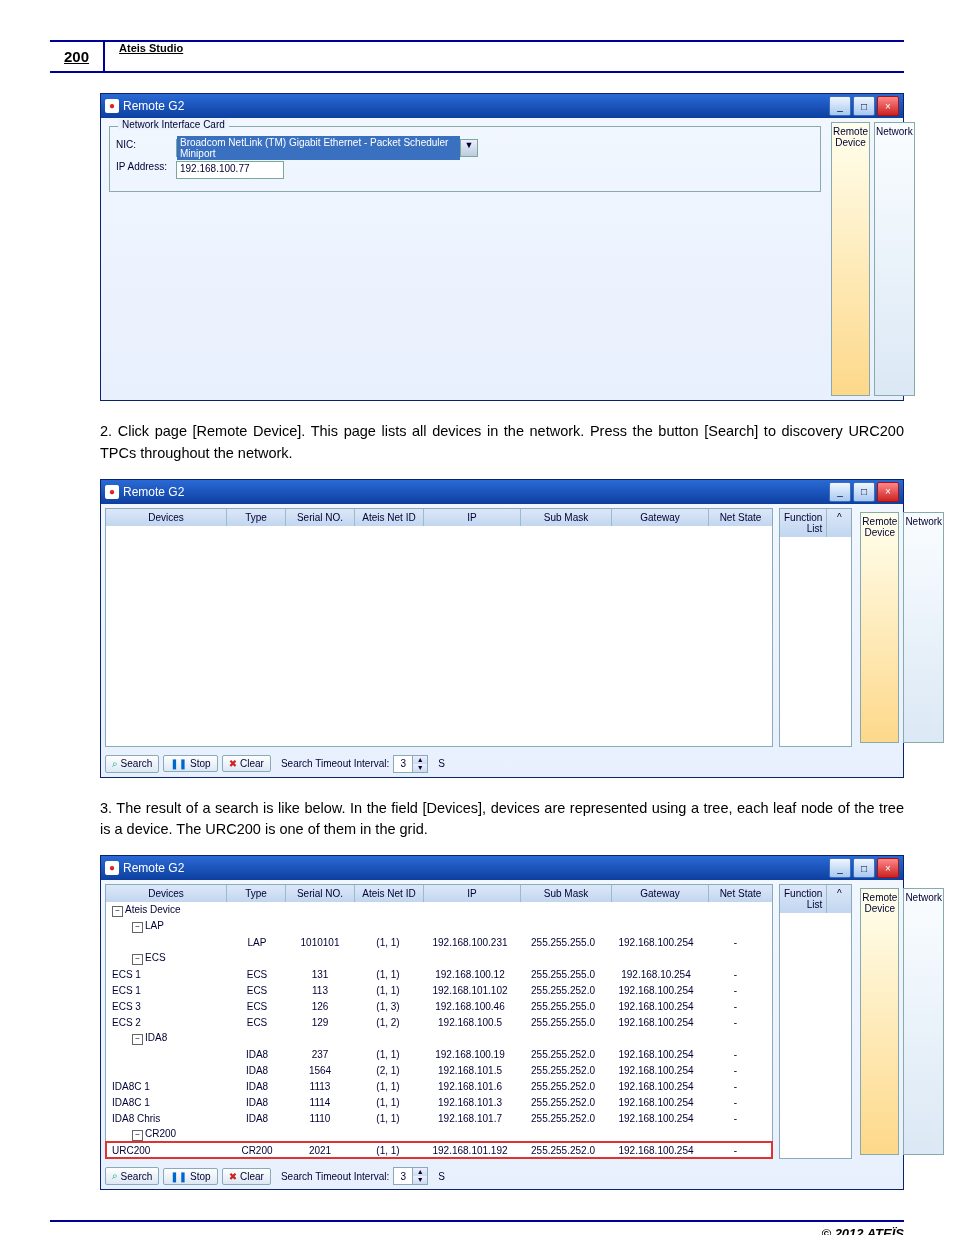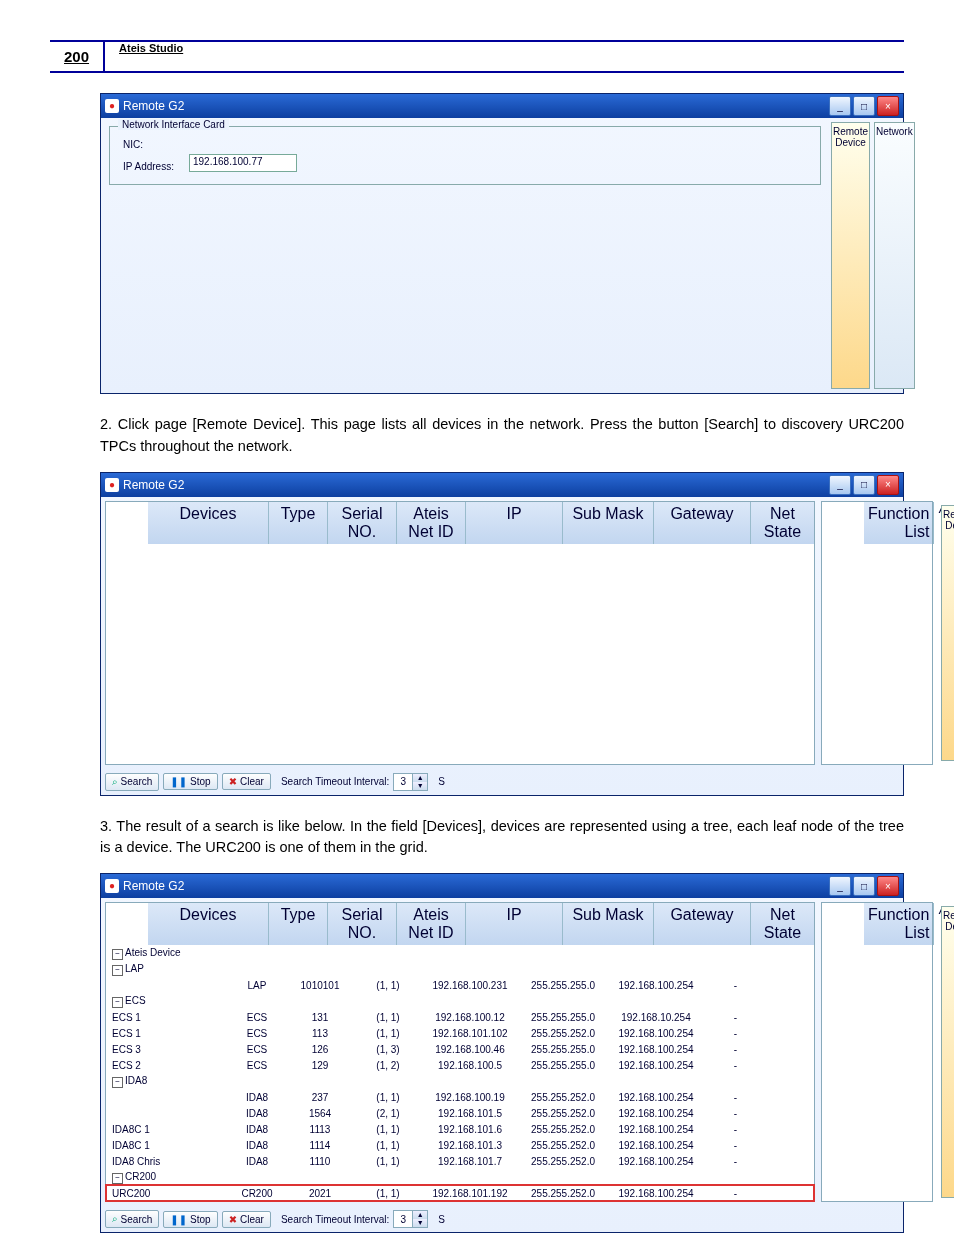--- a/index.html
+++ b/index.html
@@ -87,53 +87,53 @@
   .fieldset {
     border:1px solid #8aa;
     margin:4px;
     padding:8px 6px 8px 6px;
     position:relative;
   }
   .legend {
     position:absolute; top:-8px; left:8px; background:#eaf2fd;
     padding:0 4px; font-size:10px; color:#003;
   }
-  .form-row { display:flex; align-items:flex-end; margin:4px 7px; gap:6px; }
+  .form-row { display:flex; align-items:flex-start; margin:4px 0; }
   .form-label { width:60px; color:#003; font-size:10px; }
   .nic-dropdown {
     display:flex; align-items:center;
     border:1px solid #7a9;
     background:#c8e0ff;
     font-size:10px;
     color:#036;
     width:300px; height:16px;
   }
   .nic-text { flex:1; padding:1px 3px; background:#3a70c0; color:#fff; }
   .dd-btn { width:16px; height:16px; background:linear-gradient(#eef,#bcd); border-left:1px solid #7a9; text-align:center; font-size:9px; color:#003;}
   .ip-field {
     border:1px solid #7a9; background:#fff; font-size:10px; color:#003;
     width:100px; padding:1px 3px; height:14px;
   }
   .empty-area { height:200px; }
   
   .grid-wrap { display:flex; gap:6px; padding:4px; }
   .grid-left { flex:1; border:1px solid #8ab; background:#fff; }
   .grid-right { width:110px; border:1px solid #8ab; background:#fff; }
-  .grid-header { display:flex; background:linear-gradient(#dce8f8,#c2d6f0); font-size:16px; color:#003;margin-left:42px;}
+  .grid-header { display:flex; background:linear-gradient(#dce8f8,#c2d6f0); font-size:10px; color:#003;}
   .gh { border-right:1px solid #9bc; padding:3px 4px; text-align:center; }
   .gh.dev{width:112px;} .gh.typ{width:50px;} .gh.ser{width:60px;} .gh.anet{width:60px;}
   .gh.ip{width:88px;} .gh.sub{width:82px;} .gh.gw{width:88px;} .gh.ns{width:55px; border-right:none;}
   .gh.fl{flex:1; text-align:right;} .gh.car{width:16px; border-right:none;}
   .grid-body { font-size:10px; color:#003; }
   .grow { display:flex; height:16px; align-items:center; }
   .gc { padding:0 4px; text-align:center; }
   .gc.dev{width:112px; text-align:left; padding-left:6px;} .gc.typ{width:50px;} .gc.ser{width:60px;} .gc.anet{width:60px;}
   .gc.ip{width:88px;} .gc.sub{width:82px;} .gc.gw{width:88px;} .gc.ns{width:55px;}
   .toggle { display:inline-block; width:9px; height:9px; border:1px solid #666; font-size:8px; text-align:center; line-height:8px; margin-right:2px; background:#fff;}
-  .tree-indent-1 { padding-left:14px; }
+  .tree-indent-1 { padding-left:14px;margin-left:20px; }
   .tree-indent-2 { padding-left:28px; }
   .hl-red { outline:2px solid #d33; outline-offset:-1px; }
   .grid-body-empty { height:220px; }
   .toolbar {
     display:flex; align-items:center; gap:4px; padding:4px 4px;
   }
   .tbtn {
     border:1px solid #8ab; background:linear-gradient(#fefefe,#dde8f4);
     padding:2px 6px; font-size:10px; color:#003; display:flex; align-items:center; gap:3px;
     border-radius:2px;
@@ -171,20 +171,24 @@
           <div class="tb-btn">□</div>
           <div class="tb-btn close">×</div>
         </div>
       </div>
       <div class="win-body">
         <div class="win-main">
           <div class="fieldset">
             <div class="legend">Network Interface Card</div>
             <div class="form-row">
               <div class="form-label">NIC:</div>
+              <div class="nic-dropdown">
+                <div class="nic-text">Broadcom NetLink (TM) Gigabit Ethernet - Packet Scheduler Miniport</div>
+                <div class="dd-btn">▼</div>
+              </div>
             </div>
             <div class="form-row">
               <div class="form-label">IP Address:</div>
               <div class="ip-field">192.168.100.77</div>
             </div>
           </div>
           <div class="empty-area"></div>
         </div>
         <div class="win-side">
           <div class="side-tab active">Remote Device</div>

